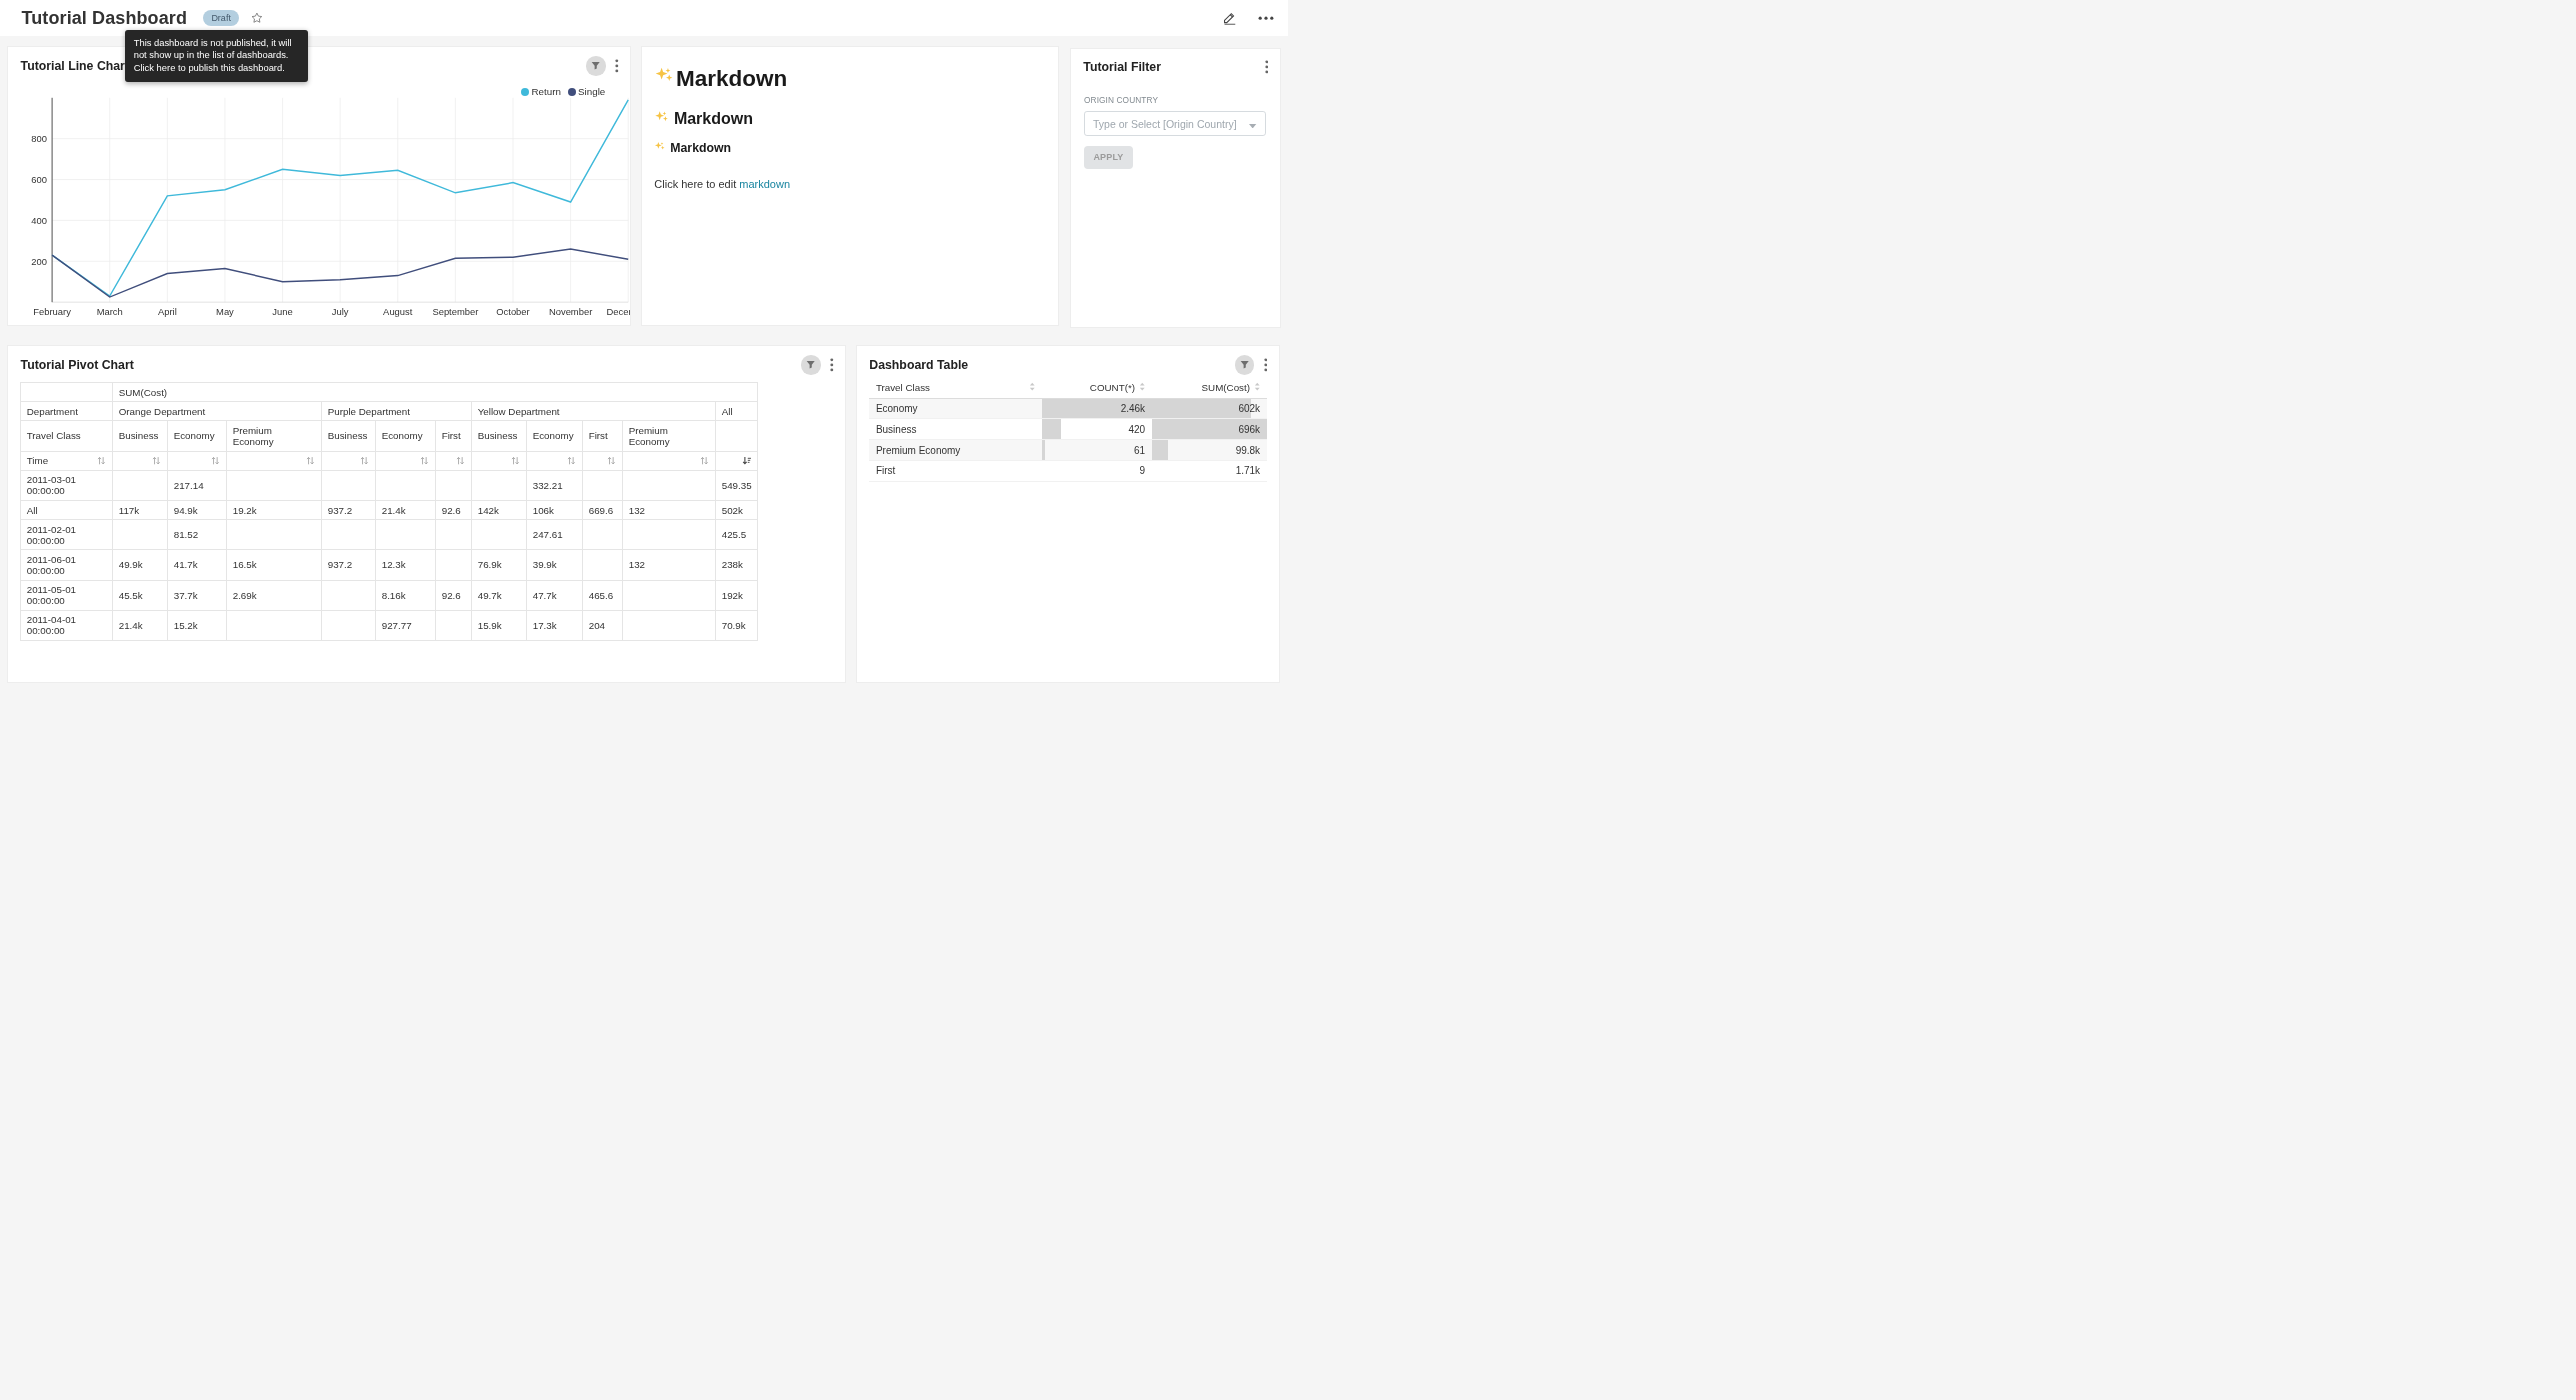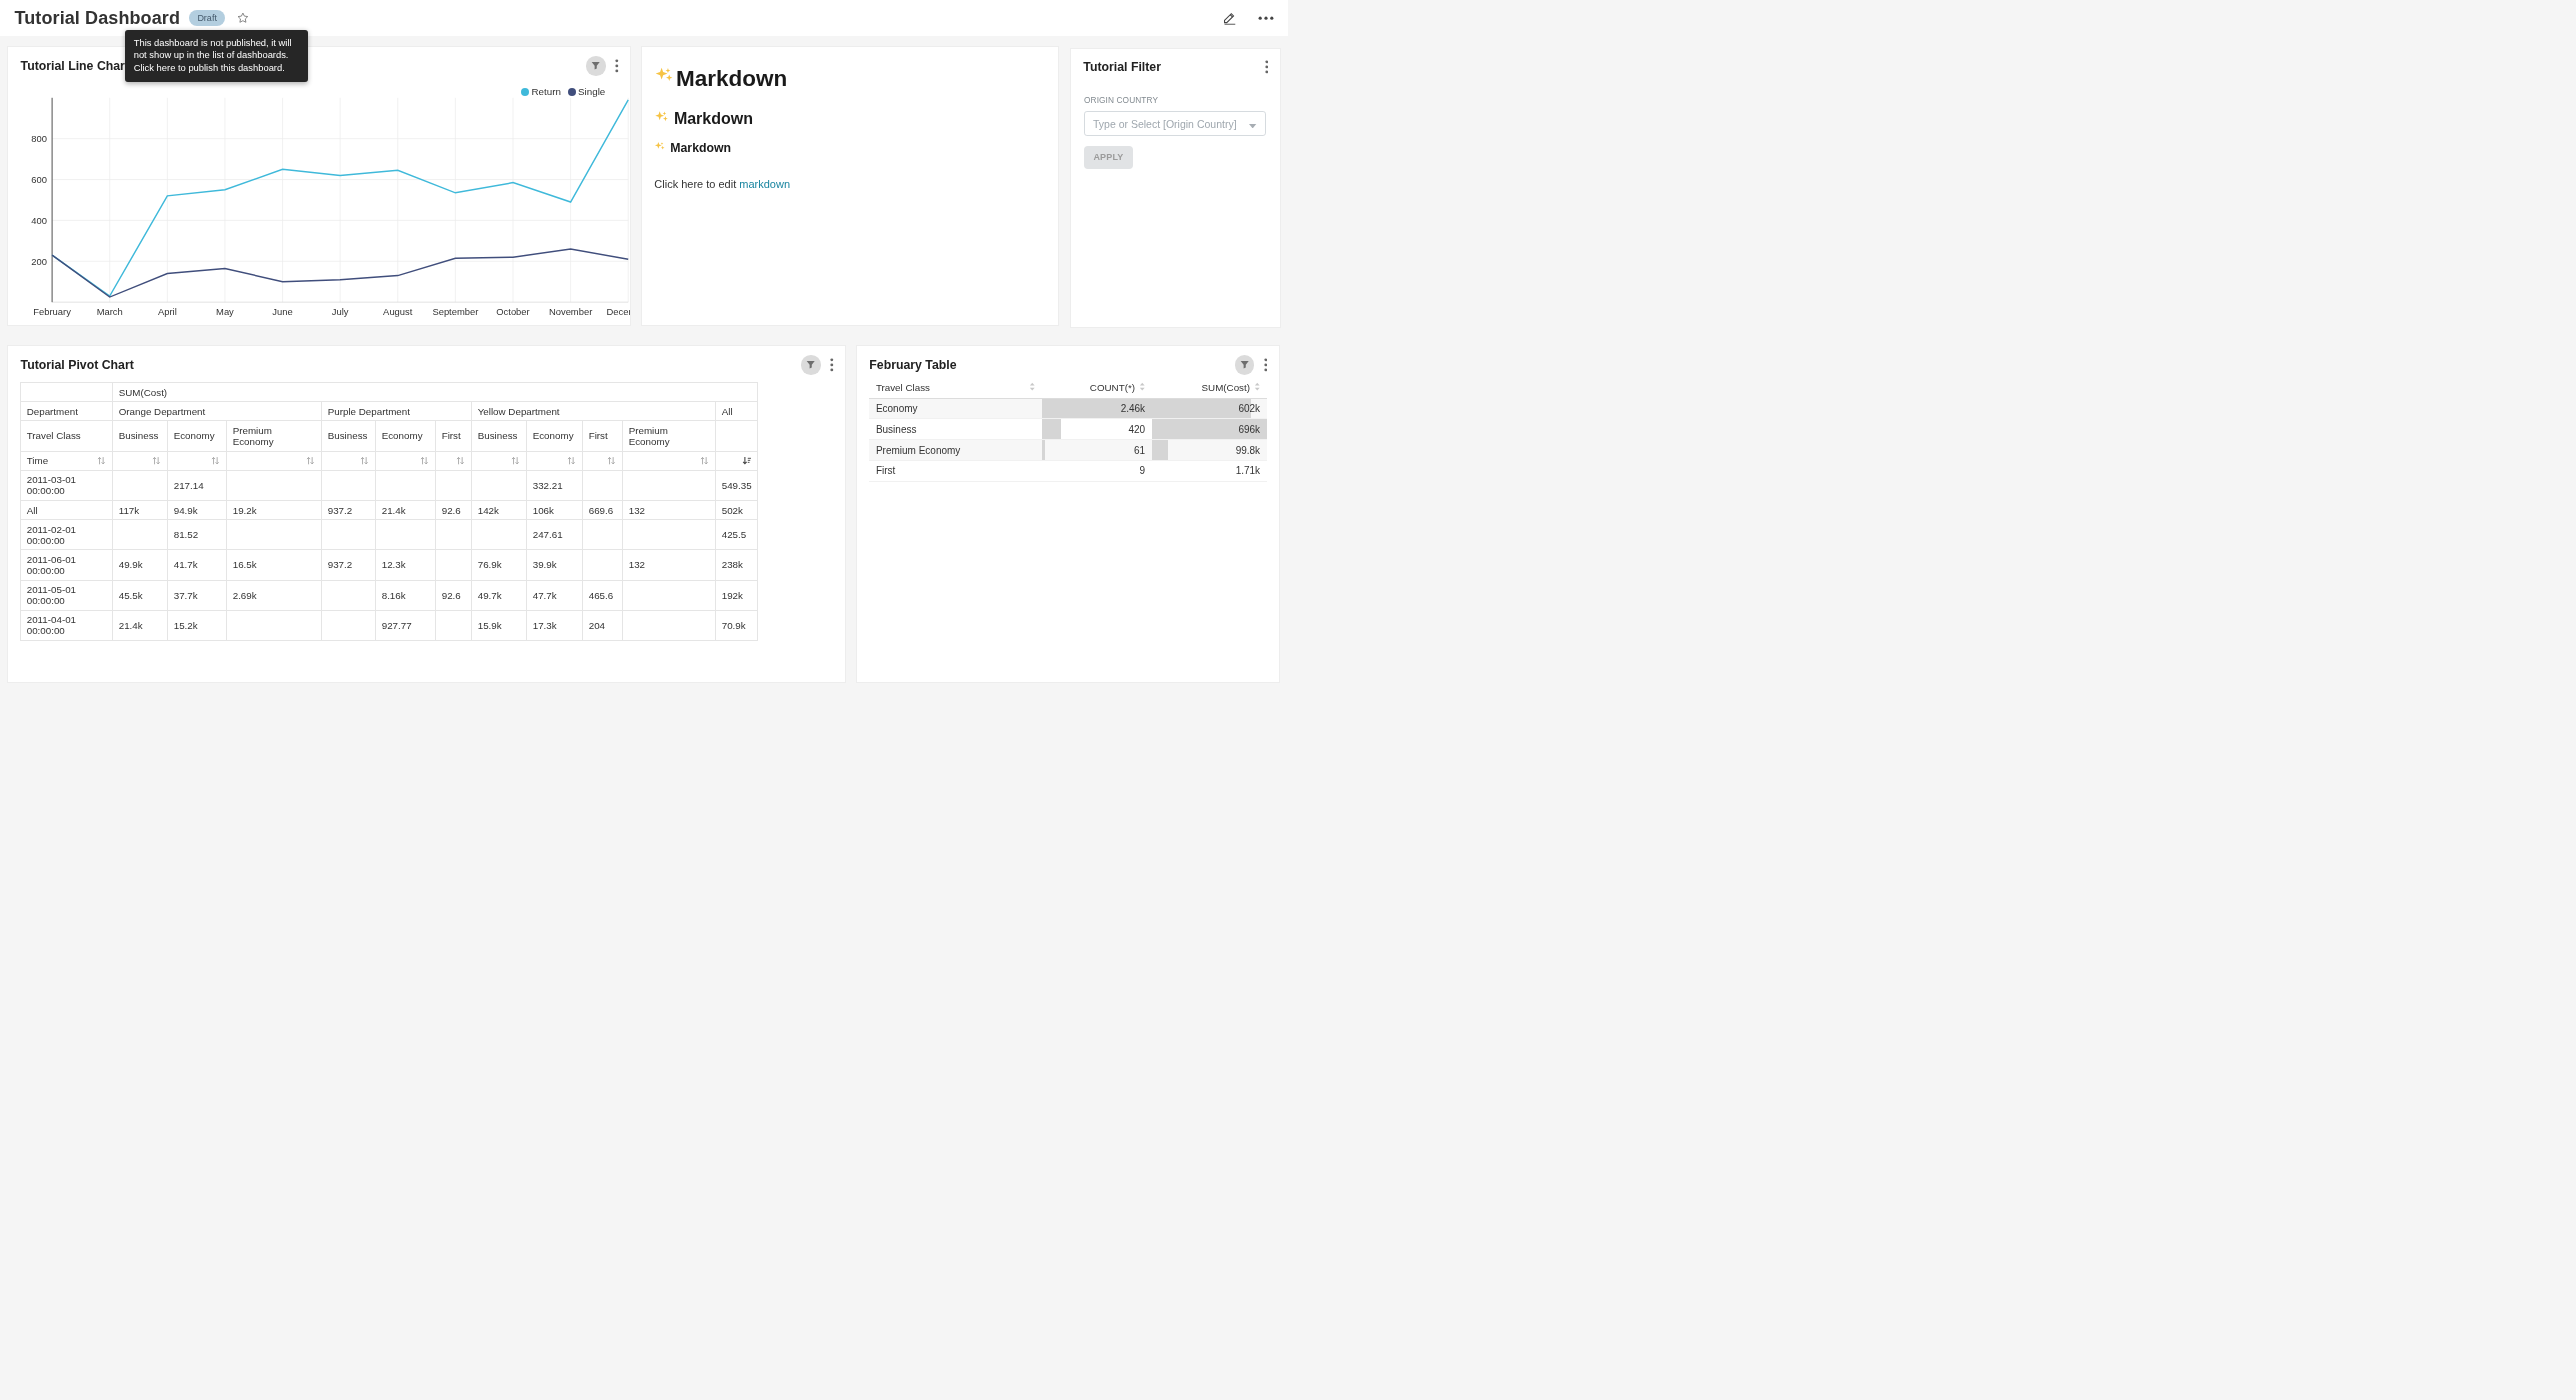--- a/index.html
+++ b/index.html
@@ -1,21 +1,21 @@
 <!DOCTYPE html>
 <html style="font-size:11.6px"><head>
 <meta charset="utf-8">
 <style>
   *{box-sizing:border-box}
   html,body{margin:0;padding:0;background:#F5F5F5;font-family:"Liberation Sans","DejaVu Sans",sans-serif}
   .page{position:relative;width:1288px;height:700px;background:#F5F5F5;overflow:hidden;color:#333}
 
   
   .topbar{position:absolute;top:0;left:0;width:100%;height:36px;background:#fff;display:flex;align-items:center;padding:0 14.5px}
-  .page-title{font-size:18px;font-weight:600;color:#333;margin:0;letter-spacing:0.1px}
+  .page-title{font-size:18px;font-weight:600;color:#333;margin:7px;letter-spacing:0.1px}
   .draft-badge{margin-left:9.4px;background:#B3CEDF;color:#44596B;border-radius:8px;padding:2.2px 8px;font-size:9px;line-height:1.2;cursor:pointer}
   .star-btn{margin-left:11px;display:flex;cursor:pointer}
   .topbar-right{margin-left:auto;display:flex;align-items:center;gap:20.3px}
   .icon-btn{display:flex;align-items:center;cursor:pointer}
   .publish-tooltip{position:absolute;left:125px;top:30px;width:183px;background:#262626;color:#fff;font-size:9.4px;line-height:1.38;padding:6.5px 8.7px;border-radius:2.9px;z-index:30;box-shadow:0 1.5px 5.8px rgba(0,0,0,.3);cursor:pointer}
 
   
   .card{position:absolute;background:#fff;border:0.7px solid #EDEDED}
   #card-line{left:7.3px;top:46px;width:624px;height:280px}
   #card-md{left:641px;top:46px;width:418px;height:280px}
@@ -499,21 +499,21 @@
               <td></td>
               <td>70.9k</td>
             </tr>
           </tbody>
         </table>
       </div>
   </section>
 
   <section class="card" id="card-table">
     <div class="card-head">
-      <h2 class="card-title">February Table</h2>
+      <h2 class="card-title">Dashboard Table</h2>
       <div class="card-icons">
         <span class="filter-circle">
           <svg width="9.4" height="9.4" viewBox="0 0 14 14">
               <path d="M1 1.5h12L8.6 7v4.2L5.4 12.8V7z" fill="#6E6E6E"></path>
             </svg>
         </span>
         <span class="kebab-btn">
           <svg width="3.6" height="13.8" viewBox="0 0 5 19">
               <circle cx="2.5" cy="2.5" r="2" fill="#666"></circle>
               <circle cx="2.5" cy="9.5" r="2" fill="#666"></circle>

